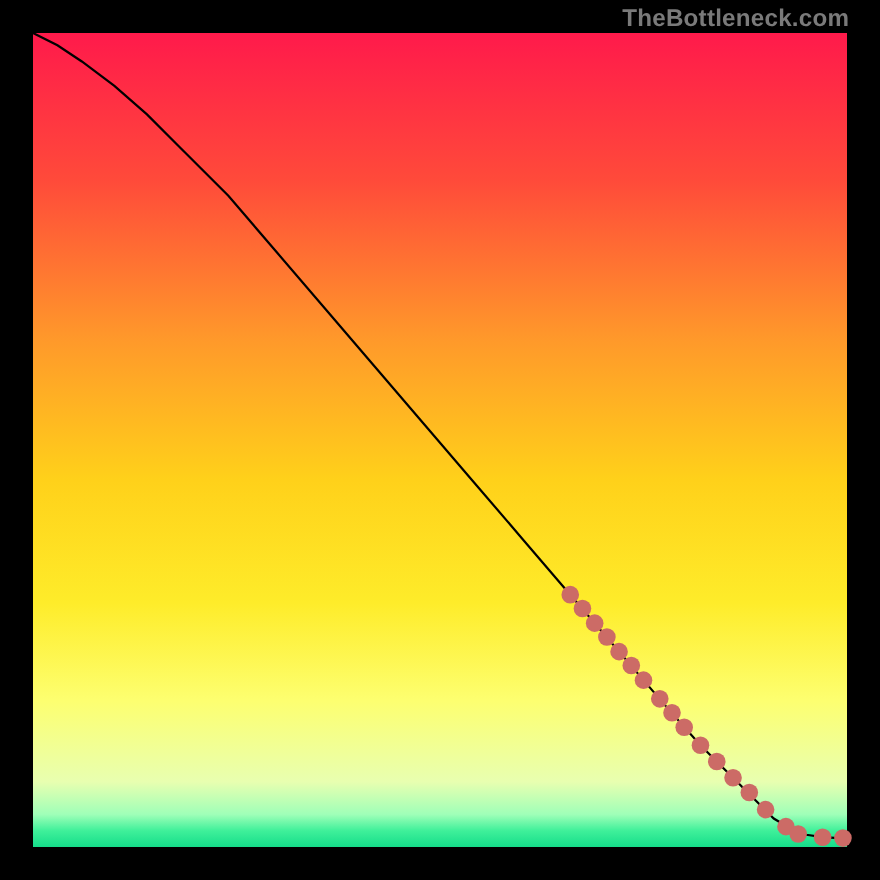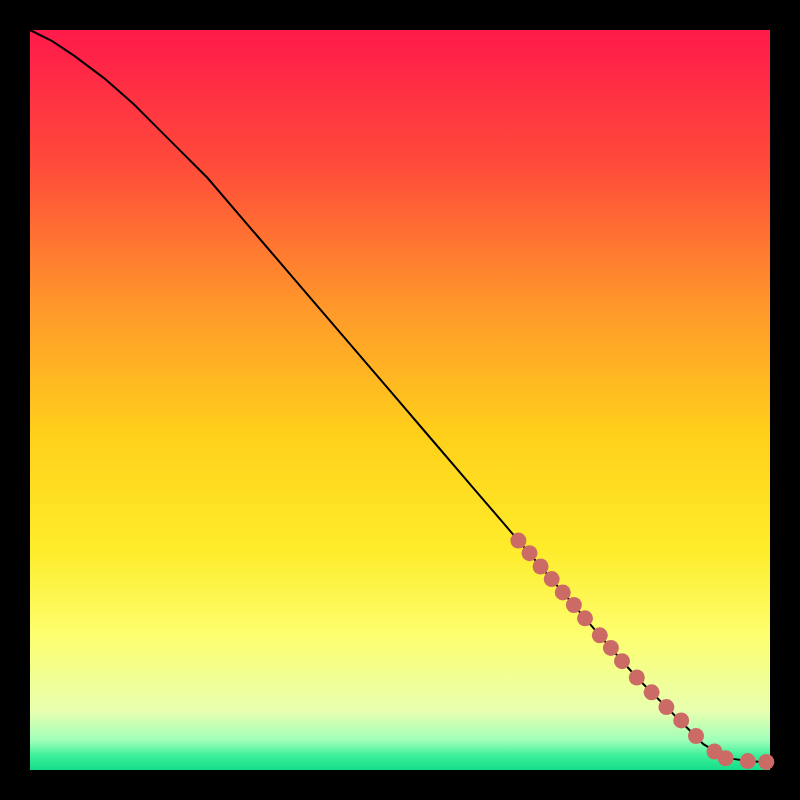--- a/index.html
+++ b/index.html
@@ -35,20 +35,21 @@
     width: 740px;
     height: 740px;
     overflow: visible;
   }
 </style>
 </head>
 <body>
 
 <div class="canvas">
 
+  <div class="watermark">TheBottleneck.com</div>
 
   <svg viewBox="0 0 740 740" preserveAspectRatio="none">
     <defs>
       <linearGradient id="bg-grad" x1="0" y1="0" x2="0" y2="1">
           <stop offset="0%" stop-color="#ff1a4b"></stop>
           <stop offset="18%" stop-color="#ff4a3a"></stop>
           <stop offset="38%" stop-color="#ff9a2a"></stop>
           <stop offset="55%" stop-color="#ffd11a"></stop>
           <stop offset="70%" stop-color="#feec2a"></stop>
           <stop offset="82%" stop-color="#fdff70"></stop>

